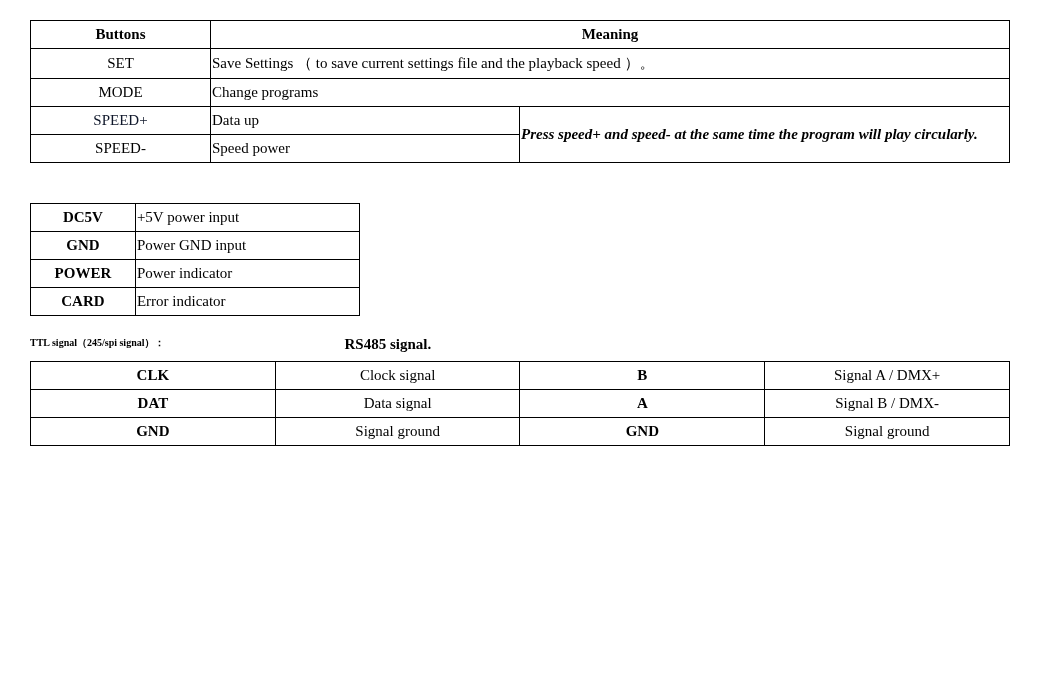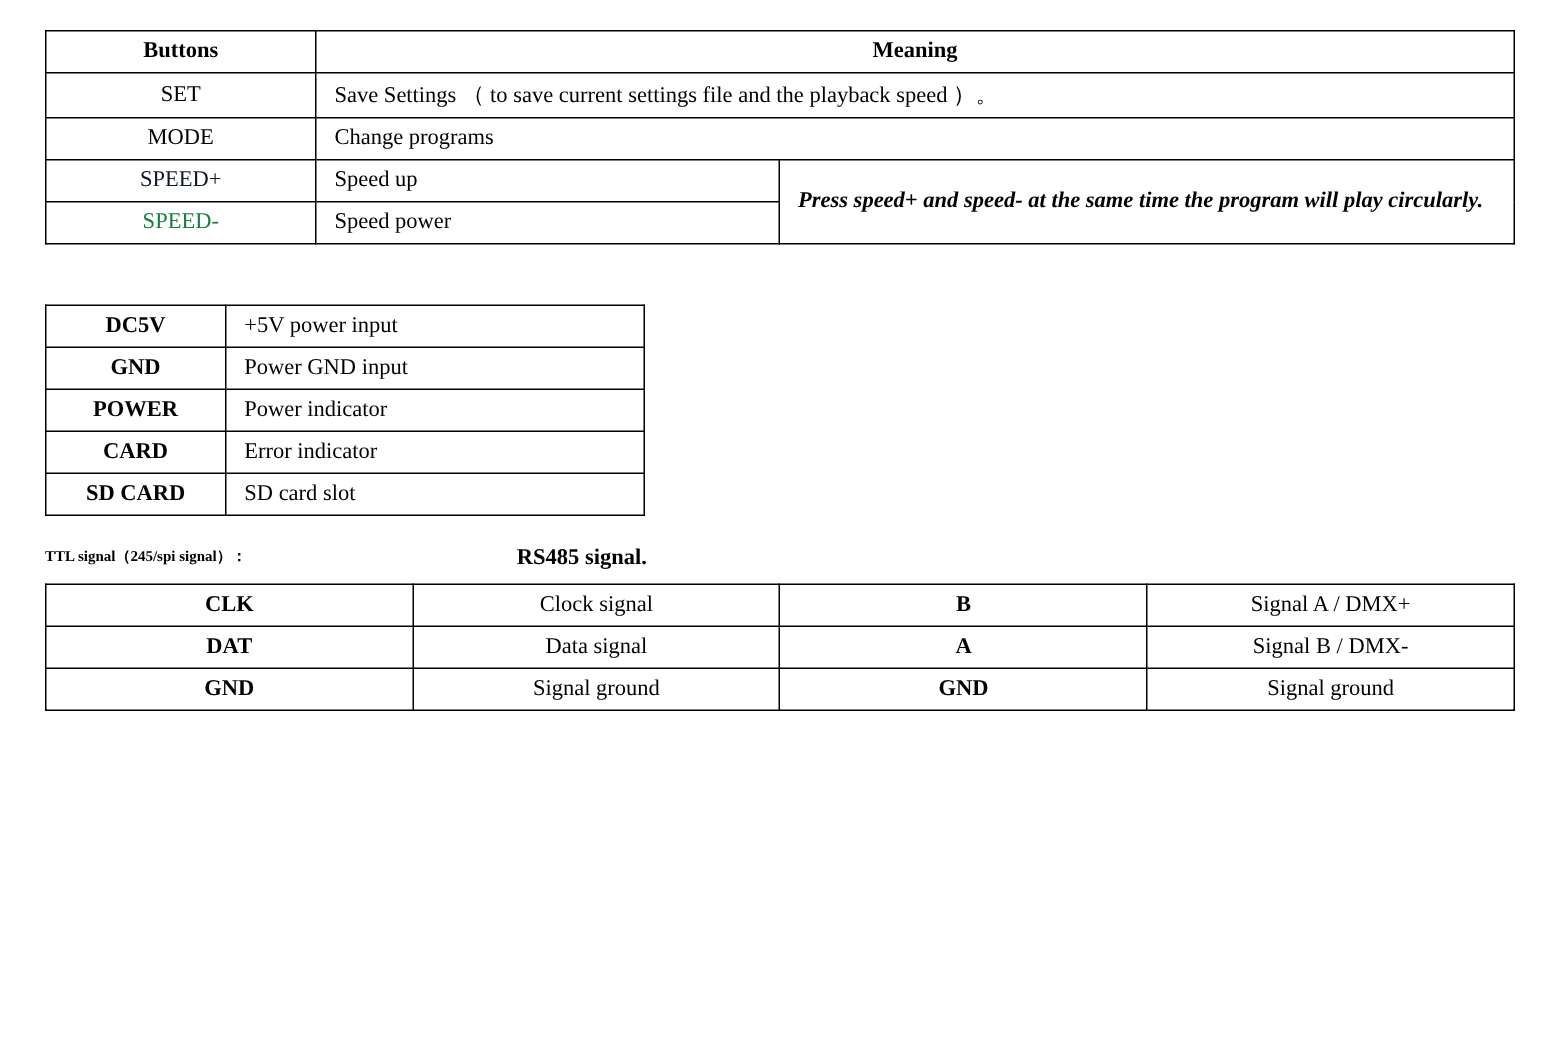--- a/index.html
+++ b/index.html
@@ -9,43 +9,43 @@
       background: #fff;
       color: #000;
       padding: 20px 30px;
     }
     table {
       border-collapse: collapse;
       margin-bottom: 20px;
     }
     td, th {
       border: 1px solid #000;
-      padding: 5px 12px;
+      padding: 5px 1px;
       vertical-align: middle;
     }
     .table1 {
       width: 980px;
     }
     .table1 th {
       font-weight: bold;
       text-align: center;
       background: #fff;
     }
     .table1 td.btn-col {
       text-align: center;
       width: 180px;
     }
     .speed-plus {
       color: #0f172a;
     }
     .speed-minus {
-      color: #15803d;
+      color: #000000;
     }
     .table2 {
-      width: 400px;
+      width: 330px;
     }
     .table2 td:first-child {
       font-weight: bold;
       text-align: center;
       width: 120px;
     }
     .table2 td:last-child {
       width: 280px;
     }
     .section-header {
@@ -91,21 +91,21 @@
     <tr>
       <td class="btn-col">SET</td>
       <td colspan="2">Save Settings   （ to save current settings file and the playback speed  ）。</td>
     </tr>
     <tr>
       <td class="btn-col">MODE</td>
       <td colspan="2">Change programs</td>
     </tr>
     <tr>
       <td class="btn-col speed-plus">SPEED+</td>
-      <td>Speed up</td>
+      <td>Data up</td>
       <td rowspan="2" style="font-weight:bold; font-style:italic; width:490px; vertical-align:middle;">Press speed+ and speed- at the same time the program will play circularly.</td>
     </tr>
     <tr>
       <td class="btn-col speed-minus">SPEED-</td>
       <td>Speed power</td>
     </tr>
   </tbody>
 </table>
 
 <div class="spacer"></div>
@@ -120,24 +120,20 @@
       <td>GND</td>
       <td>Power GND input</td>
     </tr>
     <tr>
       <td>POWER</td>
       <td>Power indicator</td>
     </tr>
     <tr>
       <td>CARD</td>
       <td>Error indicator</td>
-    </tr>
-    <tr>
-      <td>SD CARD</td>
-      <td>SD card slot</td>
     </tr>
   </tbody>
 </table>
 
 <div class="section-header">
   <span class="left-label">TTL signal（245/spi signal）：</span>
   <span class="right-label">RS485 signal.</span>
 </div>
 
 <table class="table3">

